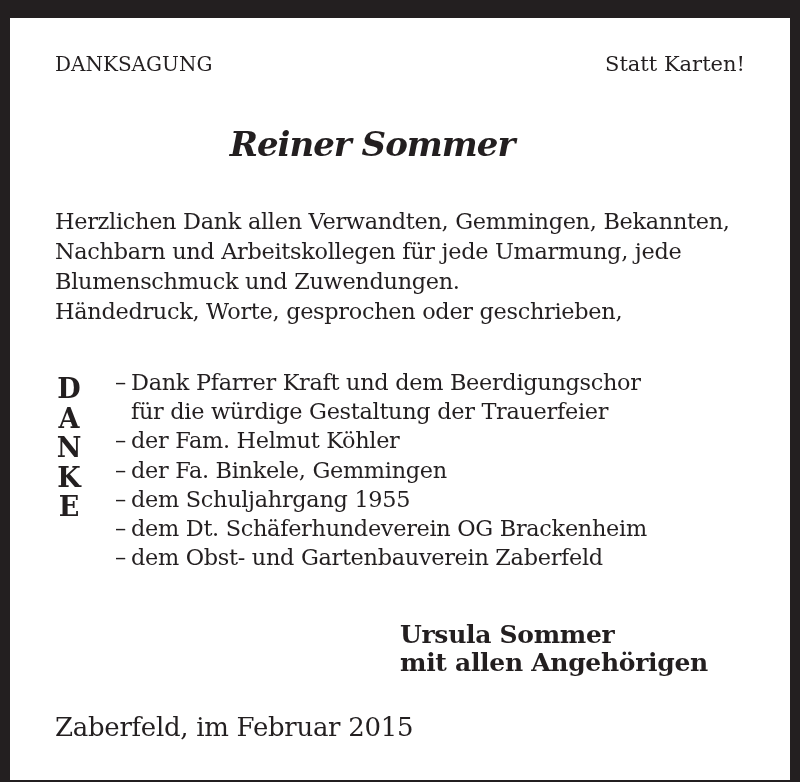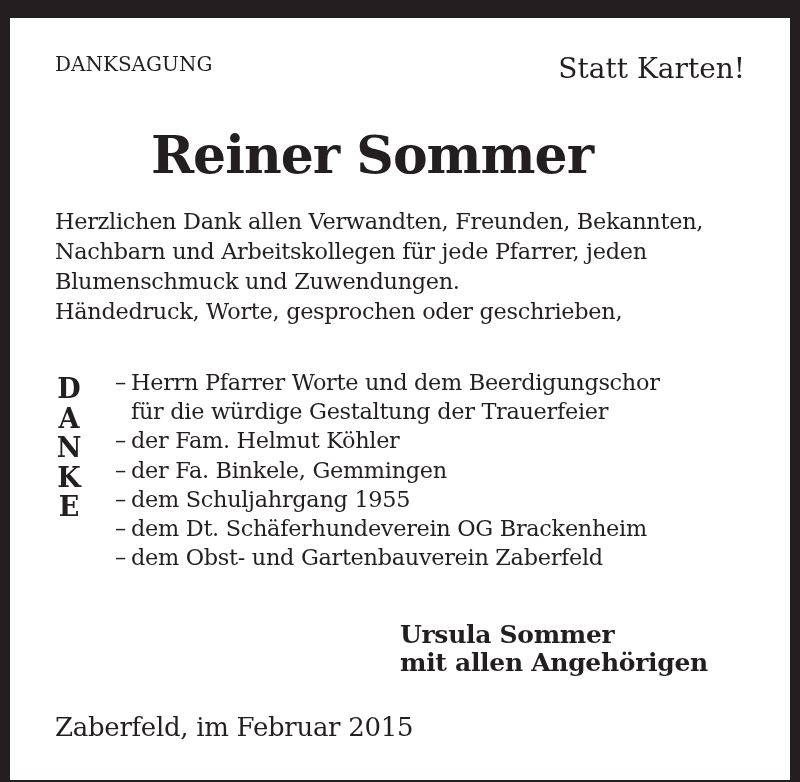--- a/index.html
+++ b/index.html
@@ -8,22 +8,22 @@
       position: absolute; left: 0; top: 8px; width: 800px; height: 782px;
       background: #231f20;
     }
     .page {
       position: absolute; left: 10px; top: 10px; width: 780px; height: 762px;
       background: #ffffff; color: #231f20;
       font-family: "DejaVu Serif", "Liberation Serif", serif;
     }
     .abs { position: absolute; white-space: nowrap; }
     .header-left { left: 45px; top: 34px; font-size: 20px; letter-spacing: 0px; }
-    .header-right { right: 45px; top: 34px; font-size: 28px; }
-    .title { left: 0; width: 724px; text-align: center; top: 106px; font-size: 52px; font-weight: bold; letter-spacing: -1px; }
+    .header-right { right: 45px; top: 34px; font-size: 21px; }
+    .title { left: 0; width: 724px; text-align: center; top: 106px; font-size: 34px; font-weight: bold; letter-spacing: -1px; font-style: italic; }
     .intro { left: 45px; top: 188px; font-size: 22.4px; line-height: 30px; letter-spacing: -0.3px; }
     .intro div { white-space: nowrap; }
     .danke { left: 44px; top: 356px; font-size: 27px; font-weight: bold; line-height: 29.5px; text-align: center; width: 30px; }
     .danke div { height: 29.5px; }
     .list { left: 105px; top: 350px; font-size: 22.4px; line-height: 29.2px; letter-spacing: -0.3px; }
     .list .item { white-space: nowrap; }
     .list .cont { padding-left: 16px; }
     .dash { display: inline-block; width: 16px; }
     .sign { left: 390px; top: 603px; font-size: 25px; font-weight: bold; line-height: 28px; letter-spacing: -0.3px; }
     .place { left: 45px; top: 694px; font-size: 26px; letter-spacing: -0.3px; }
@@ -33,36 +33,36 @@
 
 <div class="frame">
   <div class="page">
 
     <div class="abs header-left">DANKSAGUNG</div>
     <div class="abs header-right">Statt Karten!</div>
 
     <div class="abs title">Reiner Sommer</div>
 
     <div class="abs intro">
-      <div>Herzlichen Dank allen Verwandten, Freunden, Bekannten,</div>
-      <div>Nachbarn und Arbeitskollegen für jede Pfarrer, jeden</div>
+      <div>Herzlichen Dank allen Verwandten, Gemmingen, Bekannten,</div>
+      <div>Nachbarn und Arbeitskollegen für jede Umarmung, jede</div>
       <div>Blumenschmuck und Zuwendungen.</div>
       <div>Händedruck, Worte, gesprochen oder geschrieben,</div>
     </div>
 
     <div class="abs danke">
       <div>D</div>
       <div>A</div>
       <div>N</div>
       <div>K</div>
       <div>E</div>
     </div>
 
     <div class="abs list">
-      <div class="item"><span class="dash">–</span><span>Herrn Pfarrer Worte und dem Beerdigungschor</span></div>
+      <div class="item"><span class="dash">–</span><span>Dank Pfarrer Kraft und dem Beerdigungschor</span></div>
       <div class="item cont"><span>für die würdige Gestaltung der Trauerfeier</span></div>
       <div class="item"><span class="dash">–</span><span>der Fam. Helmut Köhler</span></div>
       <div class="item"><span class="dash">–</span><span>der Fa. Binkele, Gemmingen</span></div>
       <div class="item"><span class="dash">–</span><span>dem Schuljahrgang 1955</span></div>
       <div class="item"><span class="dash">–</span><span>dem Dt. Schäferhundeverein OG Brackenheim</span></div>
       <div class="item"><span class="dash">–</span><span>dem Obst- und Gartenbauverein Zaberfeld</span></div>
     </div>
 
     <div class="abs sign">
       <div>Ursula Sommer</div>

